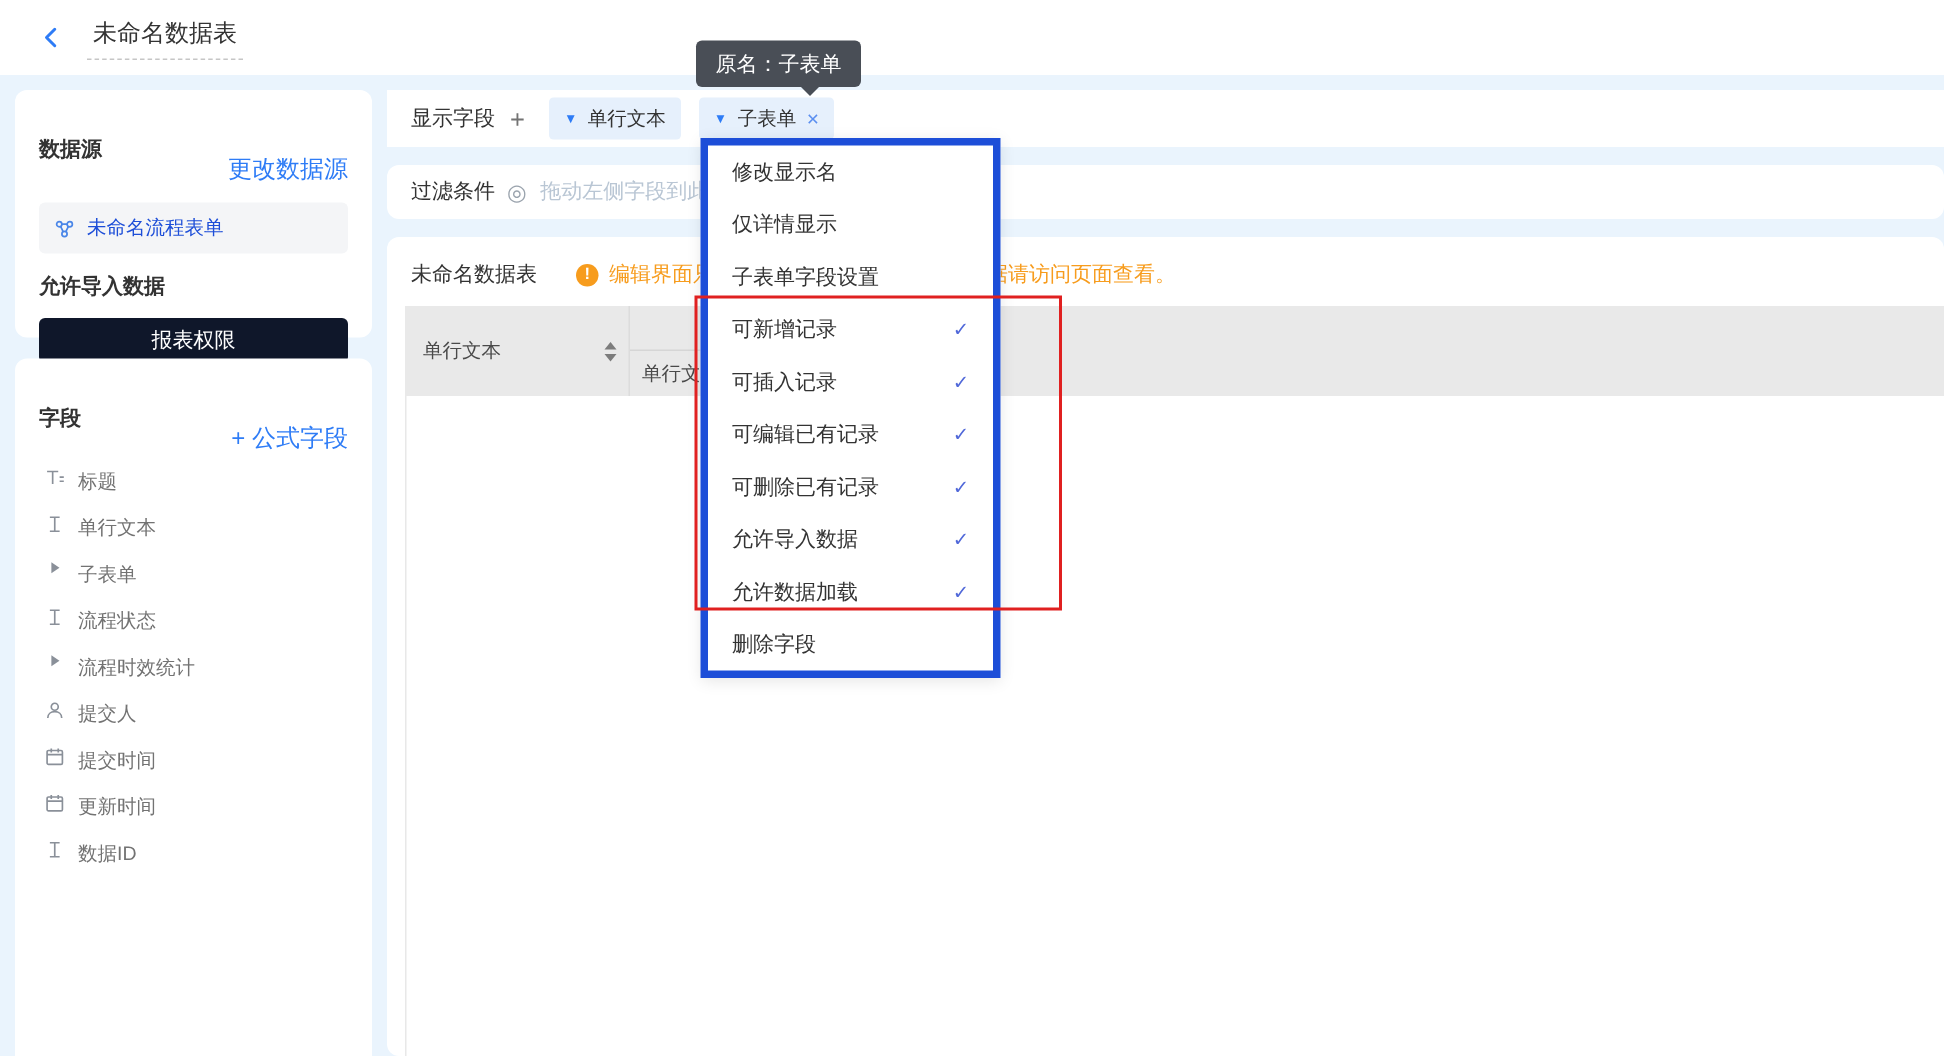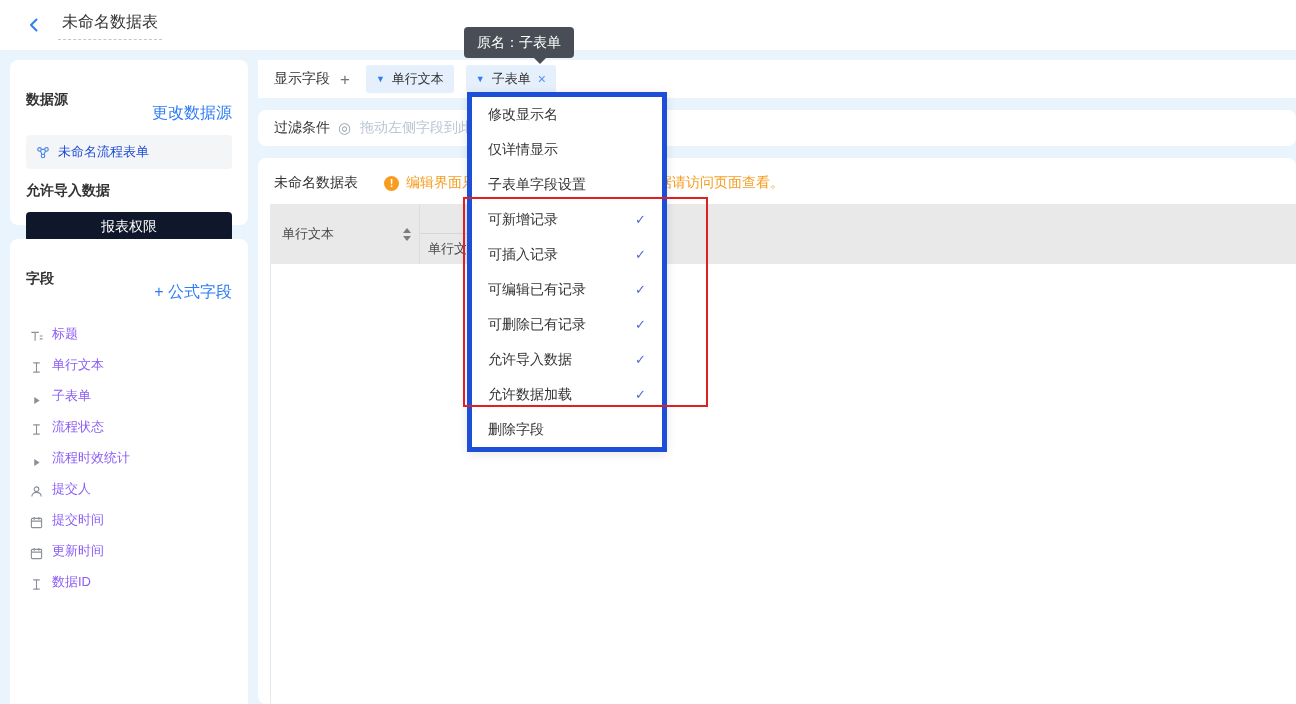--- a/index.html
+++ b/index.html
@@ -16,21 +16,21 @@
   .card { position:absolute; background:#fff; border-radius:8px; }
   .side-card-a { left:10px; top:60px; width:238px; height:165px; padding:15px 16px; }
   .side-card-b { left:10px; top:239px; width:238px; height:480px; padding:15px 16px; }
   .row-between { display:flex; align-items:center; justify-content:space-between; }
   .sec-title { font-size:14px; font-weight:bold; color:#333; }
   .blue-link { font-size:16px; color:#2e7cf6; cursor:pointer;margin-top:28px; }
   .ds-item { margin-top:11px; height:34px; background:#f4f5f7; border-radius:4px; display:flex; align-items:center; padding-left:10px; gap:8px; font-size:13px; color:#1d4ed8; }
   .perm-title { margin-top:13px; }
   .btn-primary { margin-top:12px; width:206px; height:30px; background:#0f172a; border:none; border-radius:4px; color:#fff; font-size:14px; cursor:pointer; display:block; }
   .field-list { margin-top:9px; }
-  .field-item { height:31px; display:flex; align-items:flex-end; gap:9px; padding-left:3px; font-size:13px; color:#8b5cf6; cursor:pointer; }
+  .field-item { height:31px; display:flex; align-items:flex-start; gap:9px; padding-left:3px; font-size:13px; color:#737373; cursor:pointer; }
   .f-icon { width:14px; display:flex; align-items:center; justify-content:center; }
 
   
   .main-card-1 { left:258px; top:60px; width:1038px; height:38px; border-radius:0 0 0 0; display:flex; align-items:center; padding:0 16px; }
   .main-card-2 { left:258px; top:110px; width:1038px; height:36px; display:flex; align-items:center; padding:0 16px; }
   .main-card-3 { left:258px; top:158px; width:1038px; height:546px; padding:12px 0 0 16px; }
   .lbl-14 { font-size:14px; color:#333; }
   .plus-icon { margin-left:10px; font-size:17px; color:#737373; cursor:pointer; line-height:1; }
   .chips { display:flex; align-items:center; margin-left:16px; gap:12px; }
   .chip { height:28px; background:#e6f0fc; border-radius:3px; display:flex; align-items:center; padding:0 10px; font-size:13px; color:#333; cursor:pointer; gap:7px; }

